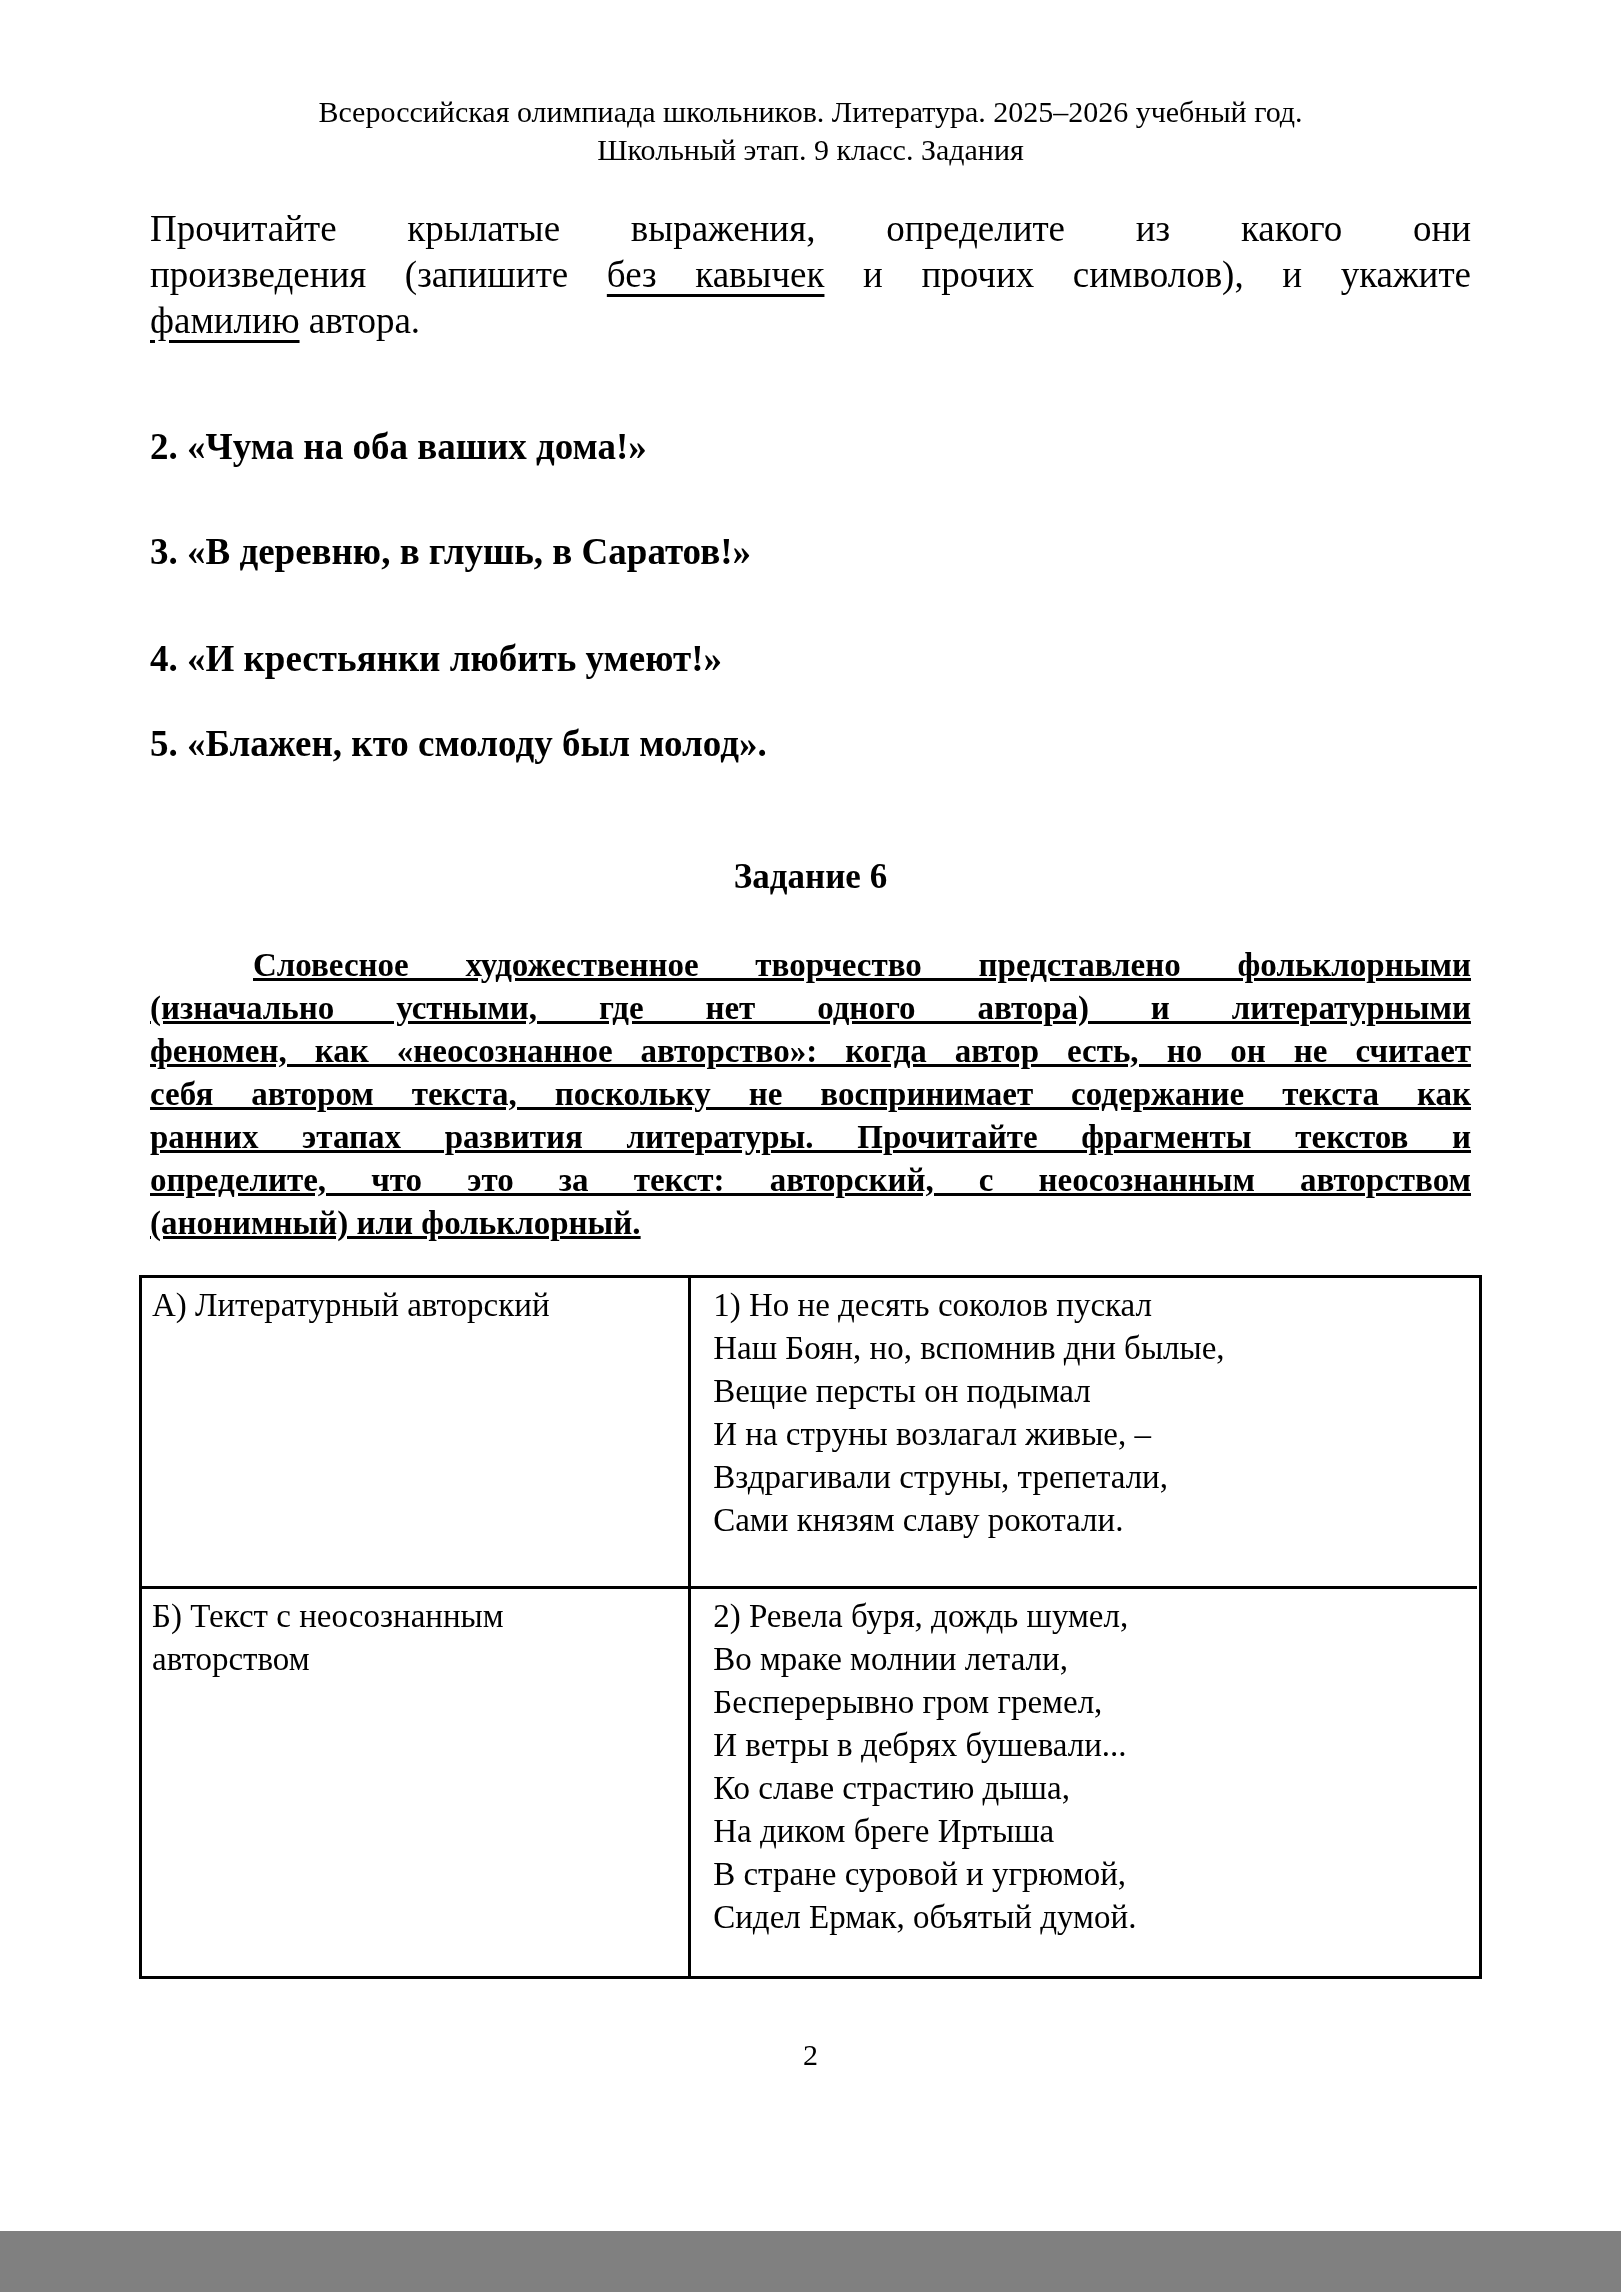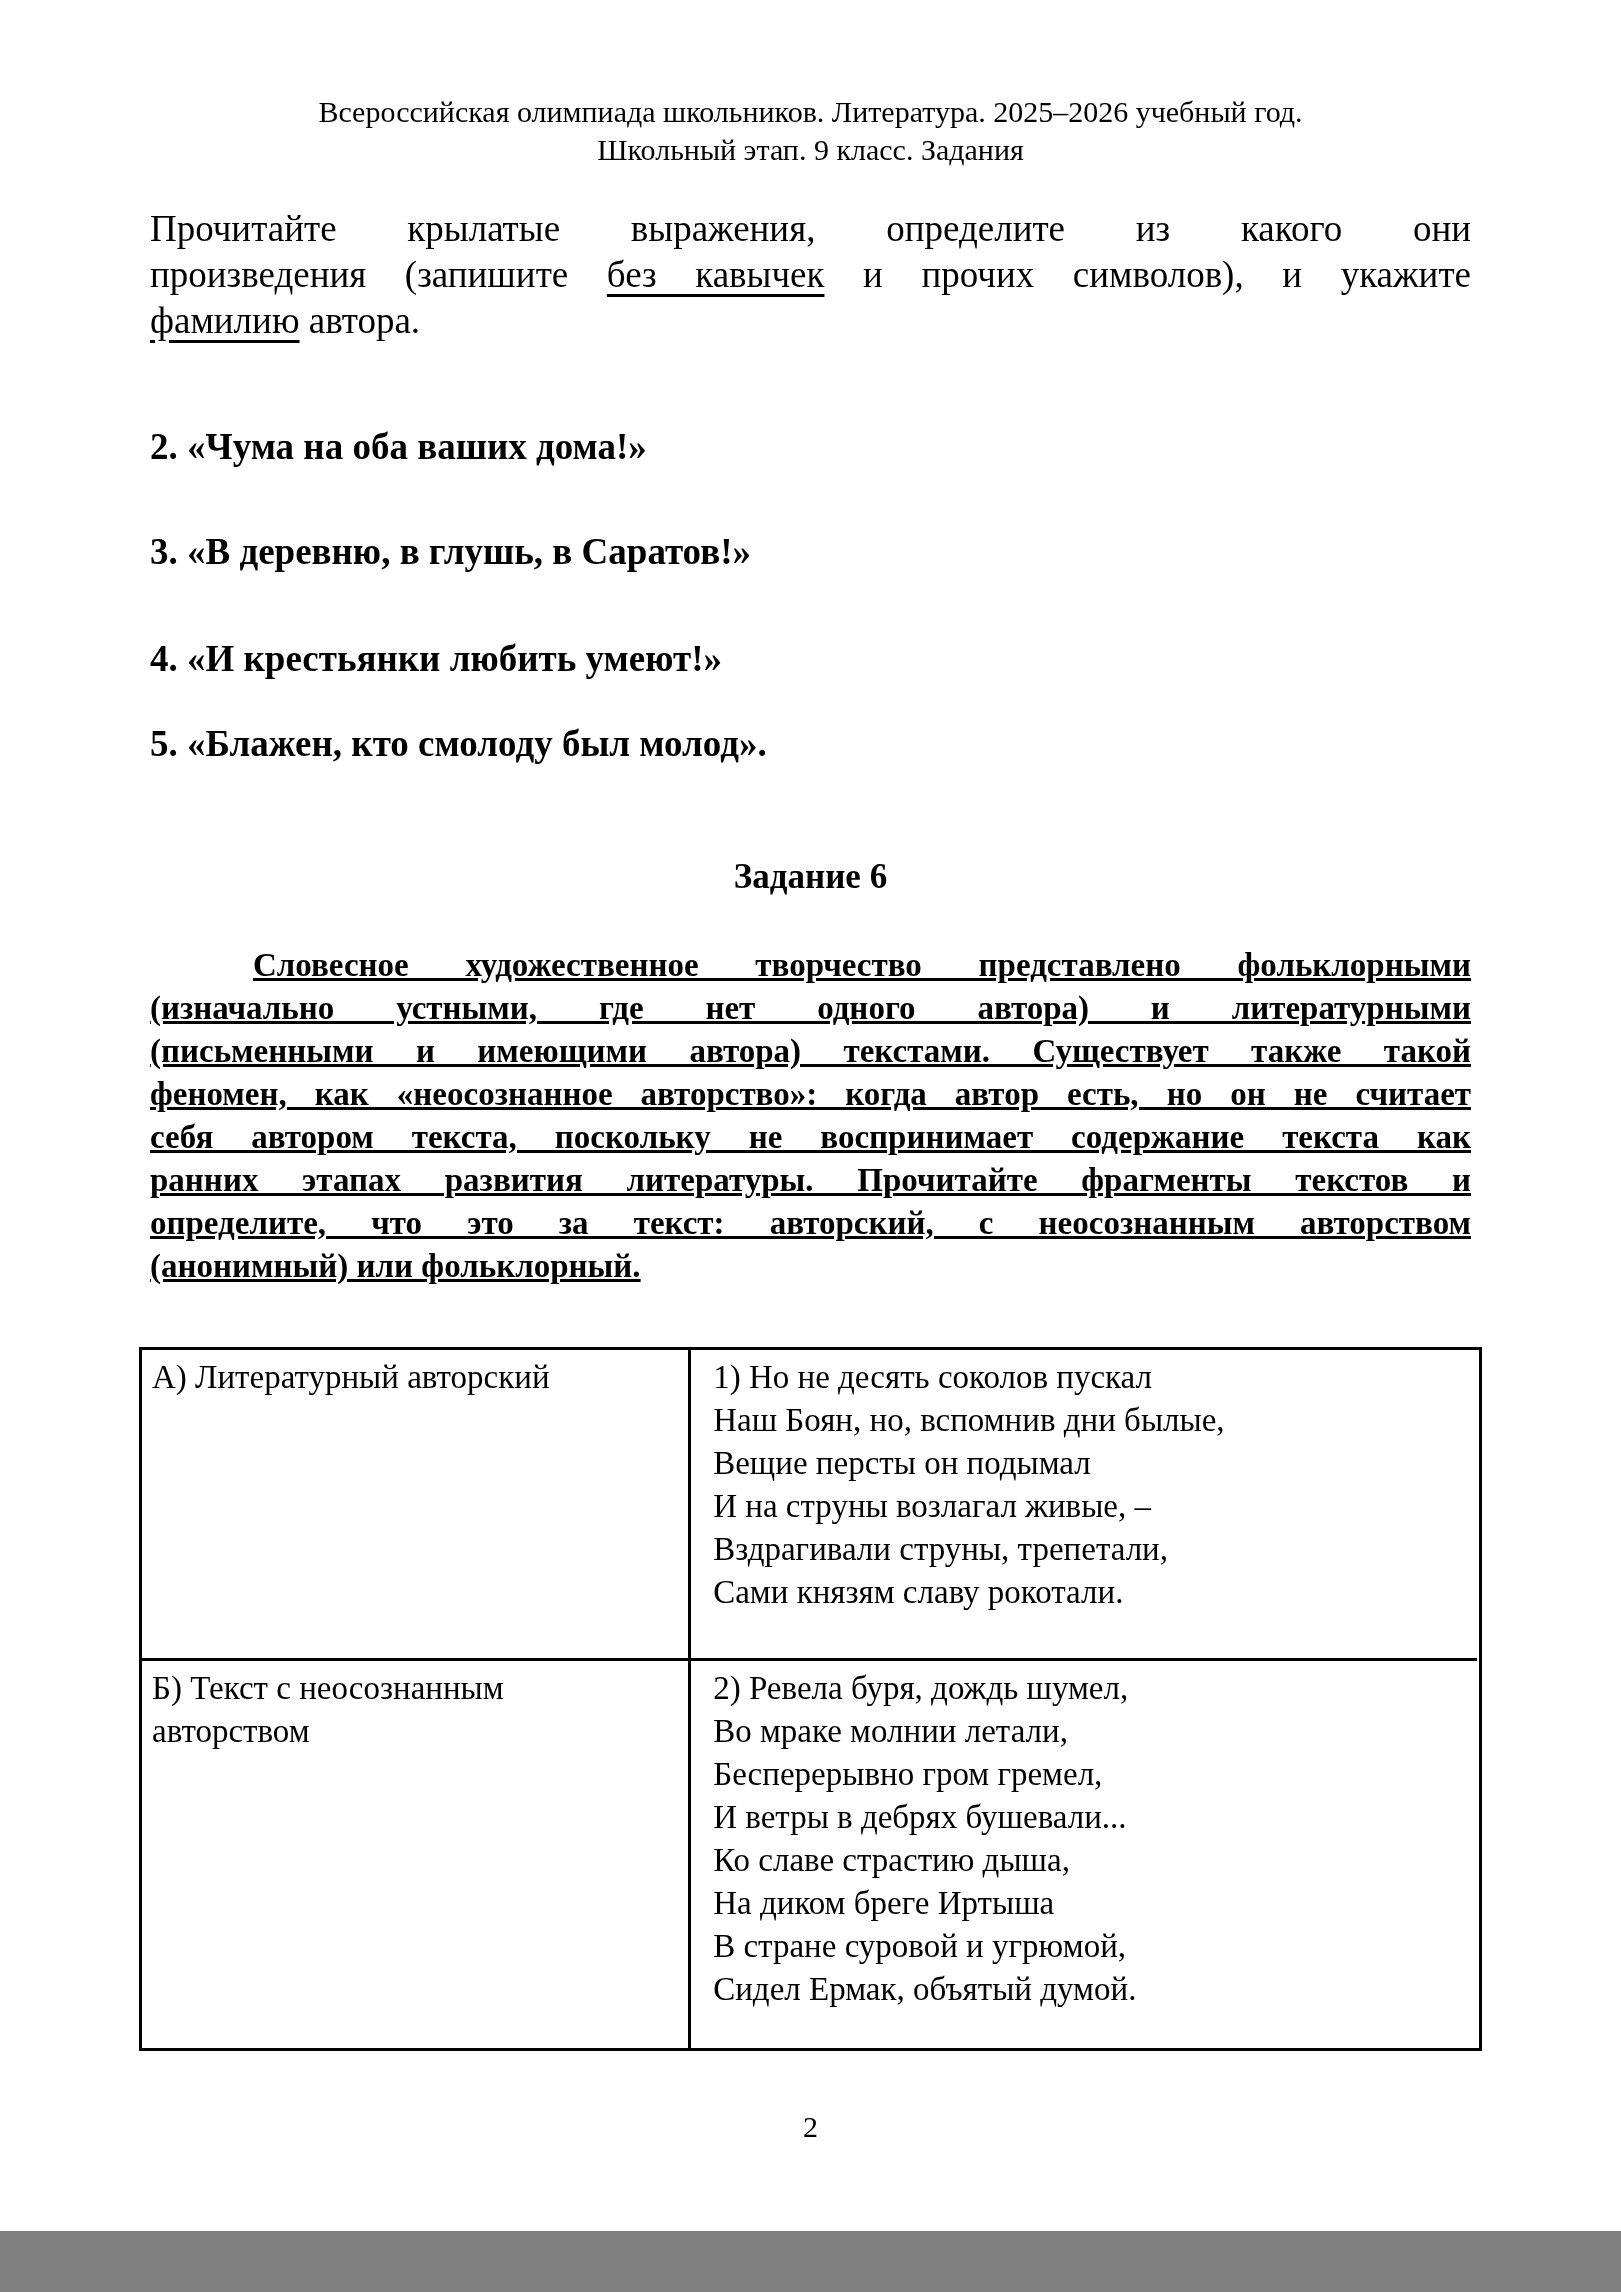--- a/index.html
+++ b/index.html
@@ -29,21 +29,21 @@
   .quote.q4 { margin-top: 61px; }
   .quote.q5 { margin-top: 39px; }
   
   .task-title { margin-top: 88px; text-align: center; font-size: 35px; font-weight: 700; line-height: 44px; }
   .task-par { margin-top: 45px; font-size: 33px; font-weight: 700; }
   .task-par .pline { display: block; line-height: 43px; text-align: justify; text-align-last: justify; text-decoration: underline; }
   .task-par .pline.first { text-indent: 103px; }
   .task-par .pline.last-line { text-align: center; text-align-last: left; }
   
   .match-table {
-    margin-top: 59px;
+    margin-top: 30px;
     margin-left: -10.8px;
     width: 1343px;
     border: 3.9px solid #000;
     display: grid;
     grid-template-columns: 546px 789px;
     grid-template-rows: 308px 390px;
     font-size: 33px;
     font-weight: 400;
   }
   .cell { padding: 5.9px 11.8px 3.9px 9.8px; }
@@ -72,21 +72,20 @@
   <div class="quote q2">2. «Чума на оба ваших дома!»</div>
   <div class="quote q3">3. «В деревню, в глушь, в Саратов!»</div>
   <div class="quote q4">4. «И крестьянки любить умеют!»</div>
   <div class="quote q5">5. «Блажен, кто смолоду был молод».</div>
 
   <div class="task-title">Задание 6</div>
 
   <div class="task-par">
     <span class="pline first">Словесное художественное творчество представлено фольклорными</span>
     <span class="pline">(изначально устными, где нет одного автора) и литературными</span>
-    <span class="pline">(письменными и имеющими автора) текстами. Существует также такой</span>
     <span class="pline">феномен, как «неосознанное авторство»: когда автор есть, но он не считает</span>
     <span class="pline">себя автором текста, поскольку не воспринимает содержание текста как</span>
     <span class="pline">ранних этапах развития литературы. Прочитайте фрагменты текстов и</span>
     <span class="pline">определите, что это за текст: авторский, с неосознанным авторством</span>
     <span class="pline last-line">(анонимный) или фольклорный.</span>
   </div>
 
   <div class="match-table">
     <div class="cell row-1 left-col">
       <div class="tline">А) Литературный авторский</div>

